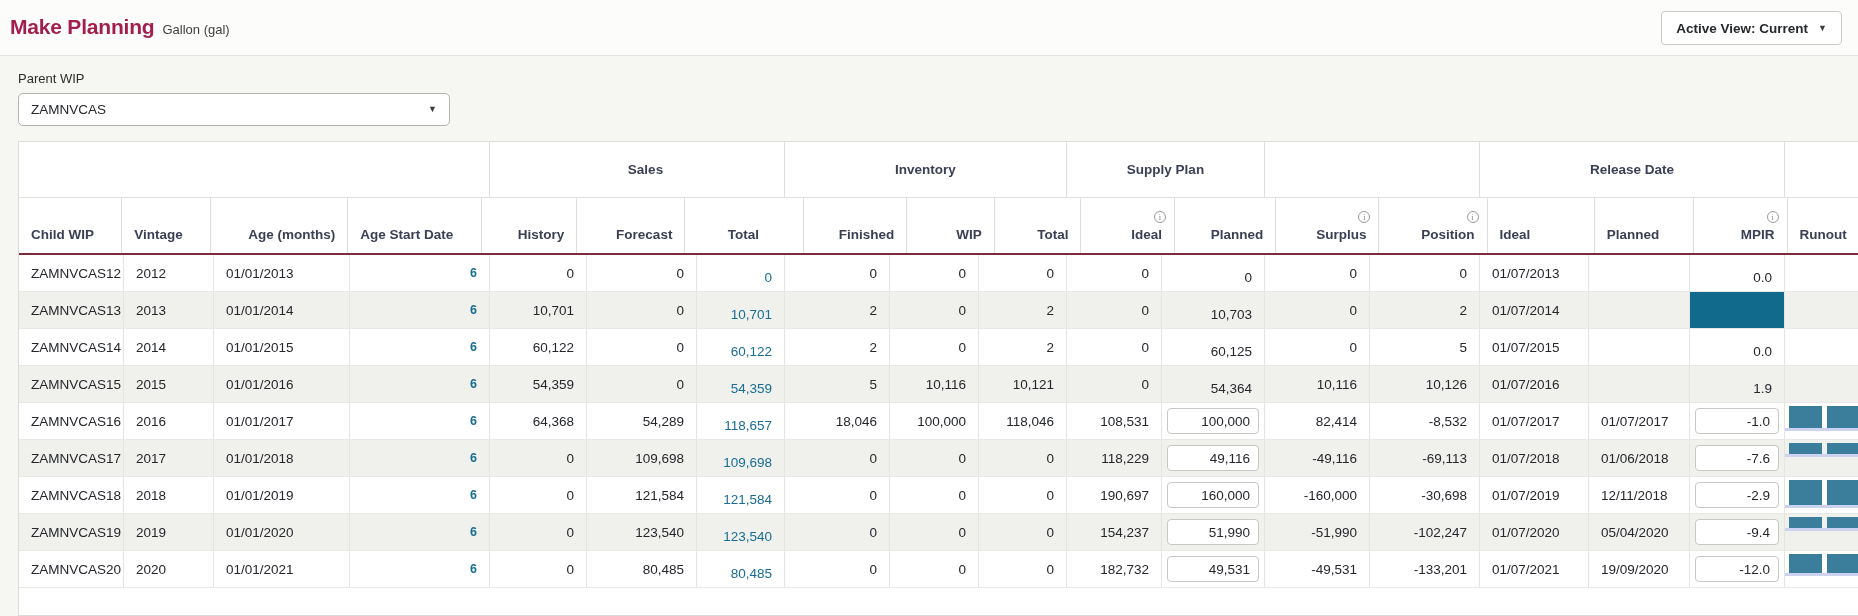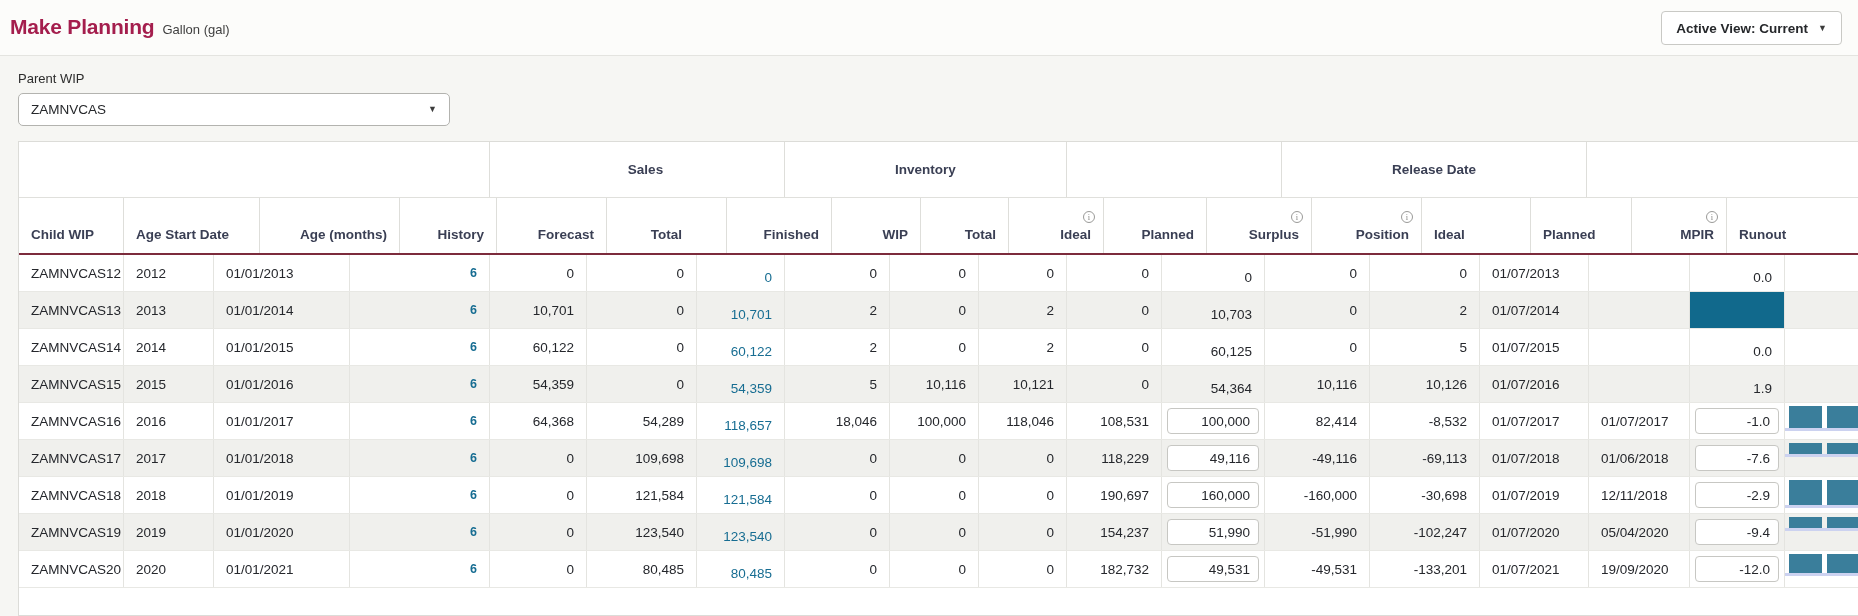--- a/index.html
+++ b/index.html
@@ -87,39 +87,45 @@
       <div class="grow">
         <div class="gcell" style="width: 470px;">
           <div></div>
         </div>
         <div class="gcell" style="width: 295px; padding-left: 17px;">
           <div>Sales</div>
         </div>
         <div class="gcell" style="width: 282px;">
           <div>Inventory</div>
         </div>
+        <div class="gcell" style="width: 198px;">
+          <div>Supply Plan</div>
+        </div>
         <div class="gcell" style="width: 215px;">
           <div></div>
         </div>
         <div class="gcell" style="width: 305px;">
           <div>Release Date</div>
         </div>
         <div class="gcell" style="width: 140px;">
           <div></div>
         </div>
       </div>
       <div class="hrow">
         <div class="hcell" style="width: 104px;">
           <div>Child WIP</div>
         </div>
+        <div class="hcell" style="width: 90px;">
+          <div>Vintage</div>
+        </div>
+        <div class="hcell r" style="width: 140px;">
+          <div>Age (months)</div>
+        </div>
         <div class="hcell" style="width: 136px;">
           <div>Age Start Date</div>
-        </div>
-        <div class="hcell r" style="width: 140px;">
-          <div>Age (months)</div>
         </div>
         <div class="hcell r" style="width: 97px;">
           <div>History</div>
         </div>
         <div class="hcell r" style="width: 110px;">
           <div>Forecast</div>
         </div>
         <div class="hcell r" style="width: 88px;">
           <div>Total</div>
         </div>

